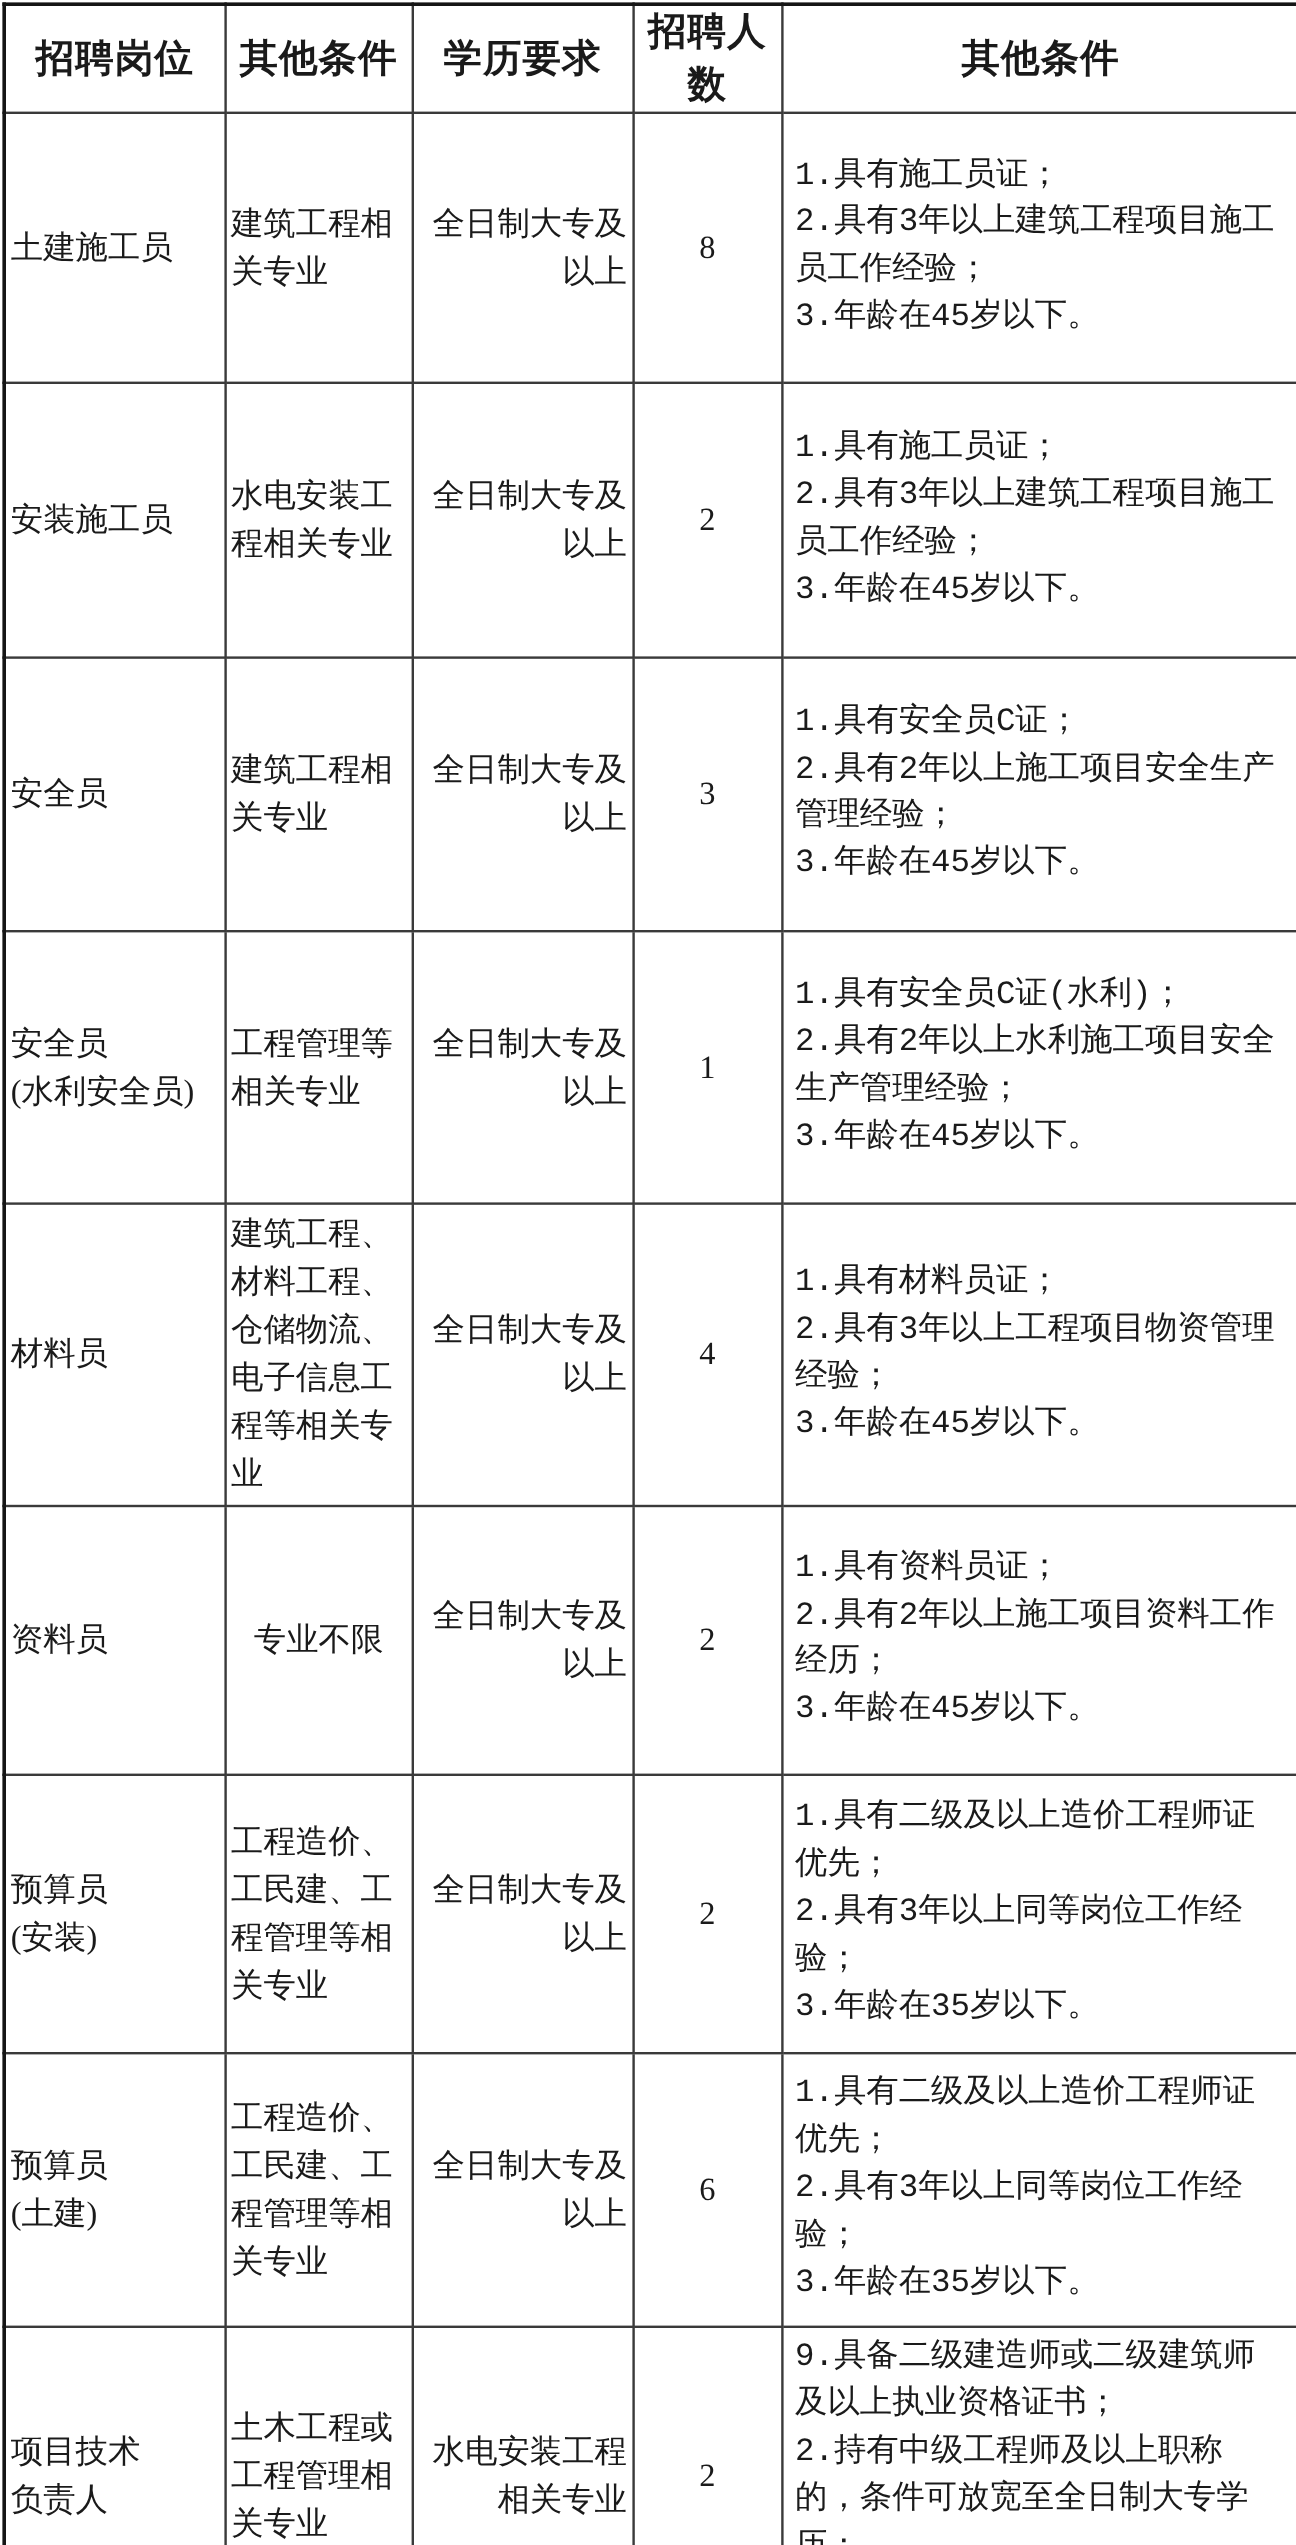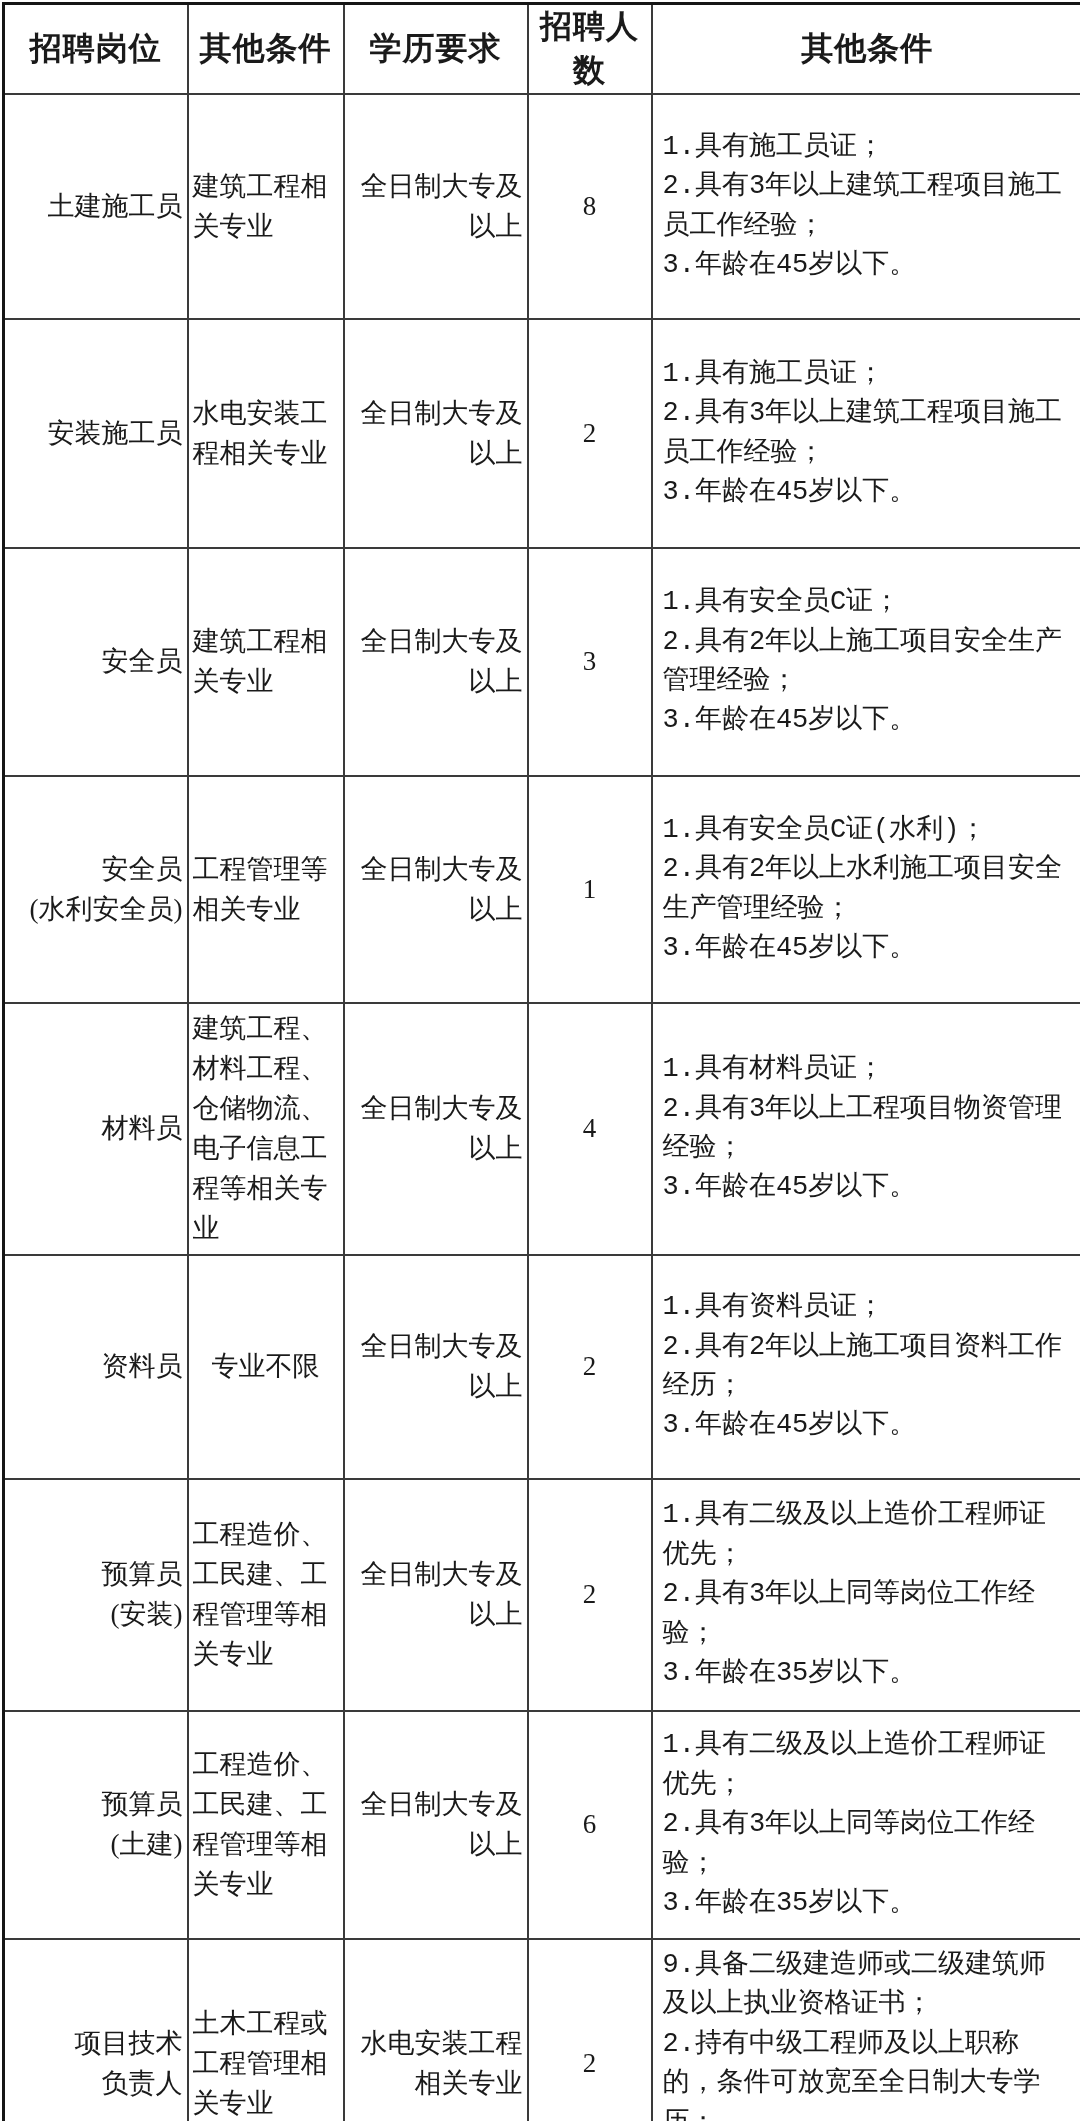--- a/index.html
+++ b/index.html
@@ -37,21 +37,21 @@
     height: 46px;
     text-align: center;
     padding: 0 2px;
     letter-spacing: 1px;
   }
   table.recruit td {
     font-size: 27px;
     line-height: 1.48;
   }
   td.pos {
-    text-align: right;
+    text-align: left;
     padding: 16px 4px;
   }
   td.maj {
     text-align: center;
     padding: 0 4px;
   }
   td.edu {
     text-align: center;
     padding: 0 4px;
   }

